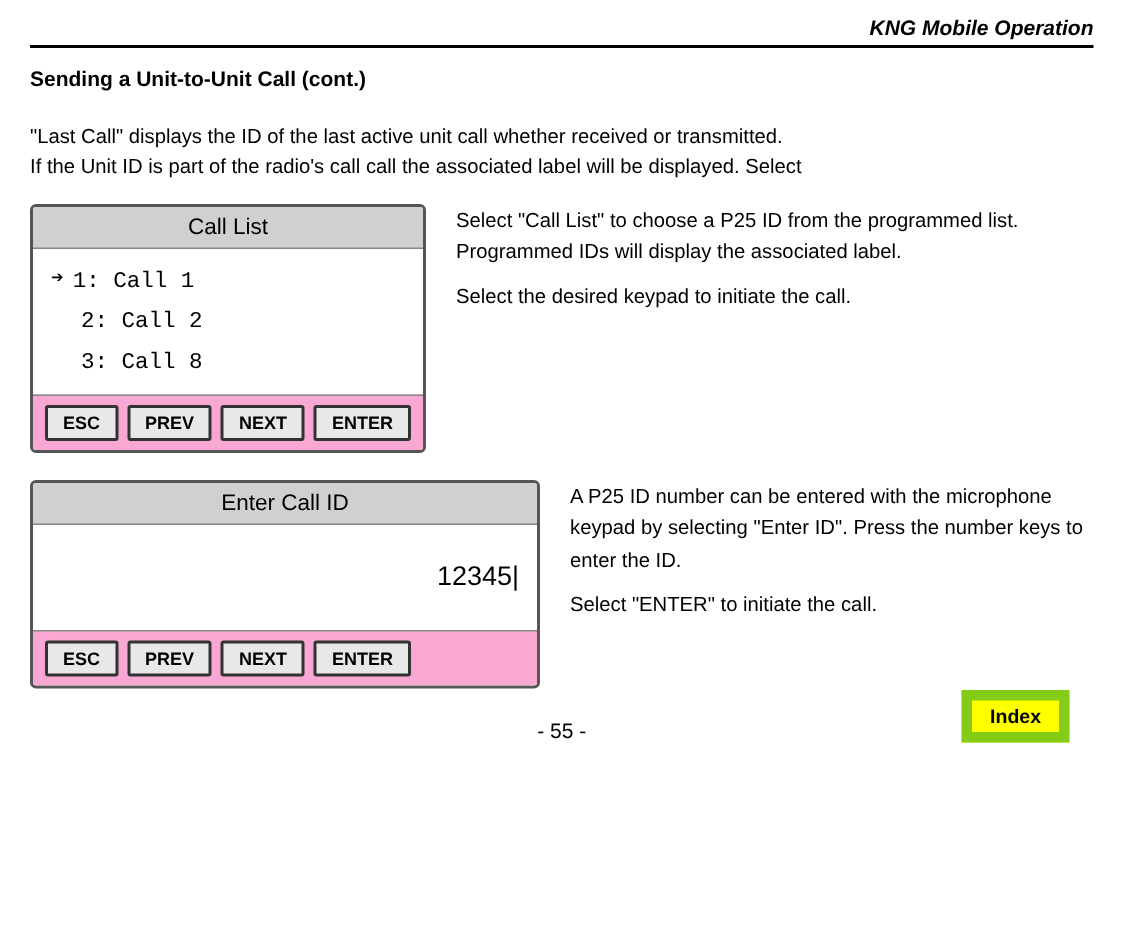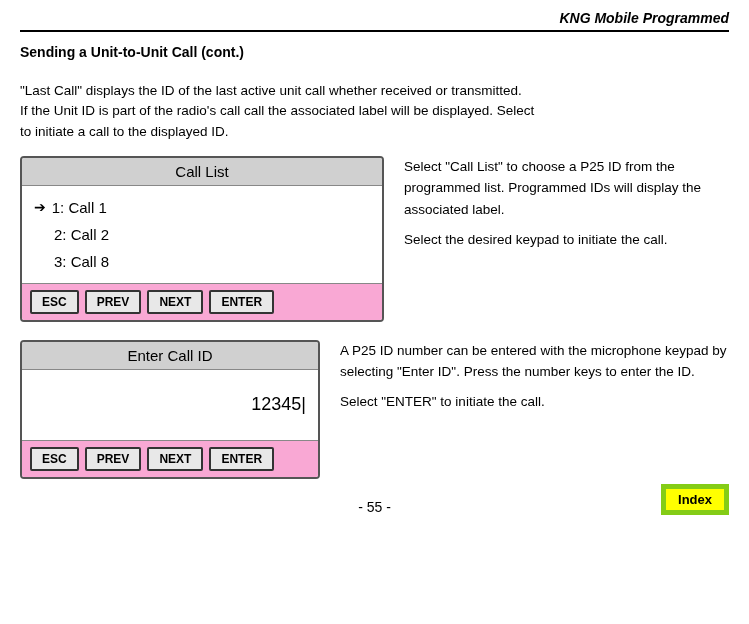--- a/index.html
+++ b/index.html
@@ -37,40 +37,41 @@
 
     .content-area {
       display: flex;
       gap: 20px;
       margin-bottom: 18px;
     }
 
     .device-panel {
       border: 2px solid #555;
       border-radius: 4px;
-      width: 364px;
+      width: 264px;
       flex-shrink: 0;
       background: #fff;
       overflow: hidden;
     }
 
     .panel-title-bar {
       background: #d0d0d0;
       border-bottom: 1px solid #888;
       text-align: center;
       font-size: 15px;
       padding: 5px 0;
       font-weight: normal;
     }
 
     .panel-list {
       padding: 8px 12px;
       font-size: 15px;
       line-height: 1.8;
       min-height: 80px;
+      font-family: Liberation Mono, monospace;
     }
 
     .panel-list-item {
       display: flex;
       align-items: center;
       gap: 6px;
     }
 
     .panel-list-item.selected::before {
       content: '➔';
@@ -105,21 +106,21 @@
     }
 
     .description-text p {
       margin-bottom: 8px;
     }
 
     
     .enter-panel {
       border: 2px solid #555;
       border-radius: 4px;
-      width: 300px;
+      width: 340px;
       flex-shrink: 0;
       background: #fff;
       overflow: hidden;
     }
 
     .enter-title-bar {
       background: #d0d0d0;
       border-bottom: 1px solid #888;
       text-align: center;
       font-size: 15px;
@@ -144,42 +145,41 @@
       margin-top: 20px;
       position: relative;
     }
 
     .page-number {
       font-size: 14px;
     }
 
     .index-button {
       position: absolute;
-      right: 0;
+      right: 16px;
       background: #ffff00;
-      border: 5px solid #84cc16;
+      border: 7px solid #84cc16;
       font-size: 13px;
       font-weight: bold;
       padding: 3px 12px;
       cursor: pointer;
     }
   </style>
 </head>
 <body>
 
 <div class="page-header">
-  <span>KNG Mobile Programmed</span>
+  <span>KNG Mobile Operation</span>
 </div>
 
 <div class="section-title">Sending a Unit-to-Unit Call (cont.)</div>
 
 <div class="intro-text">
   <span>"Last Call" displays the ID of the last active unit call whether received or transmitted.</span><br>
   <span>If the Unit ID is part of the radio's call call the associated label will be displayed. Select</span><br>
-  <span>to initiate a call to the displayed ID.</span>
 </div>
 
 <div class="content-area">
   <div class="device-panel">
     <div class="panel-title-bar">Call List</div>
     <div class="panel-list">
       <div class="panel-list-item selected">
         <span>1: Call 1</span>
       </div>
       <div class="panel-list-item">

